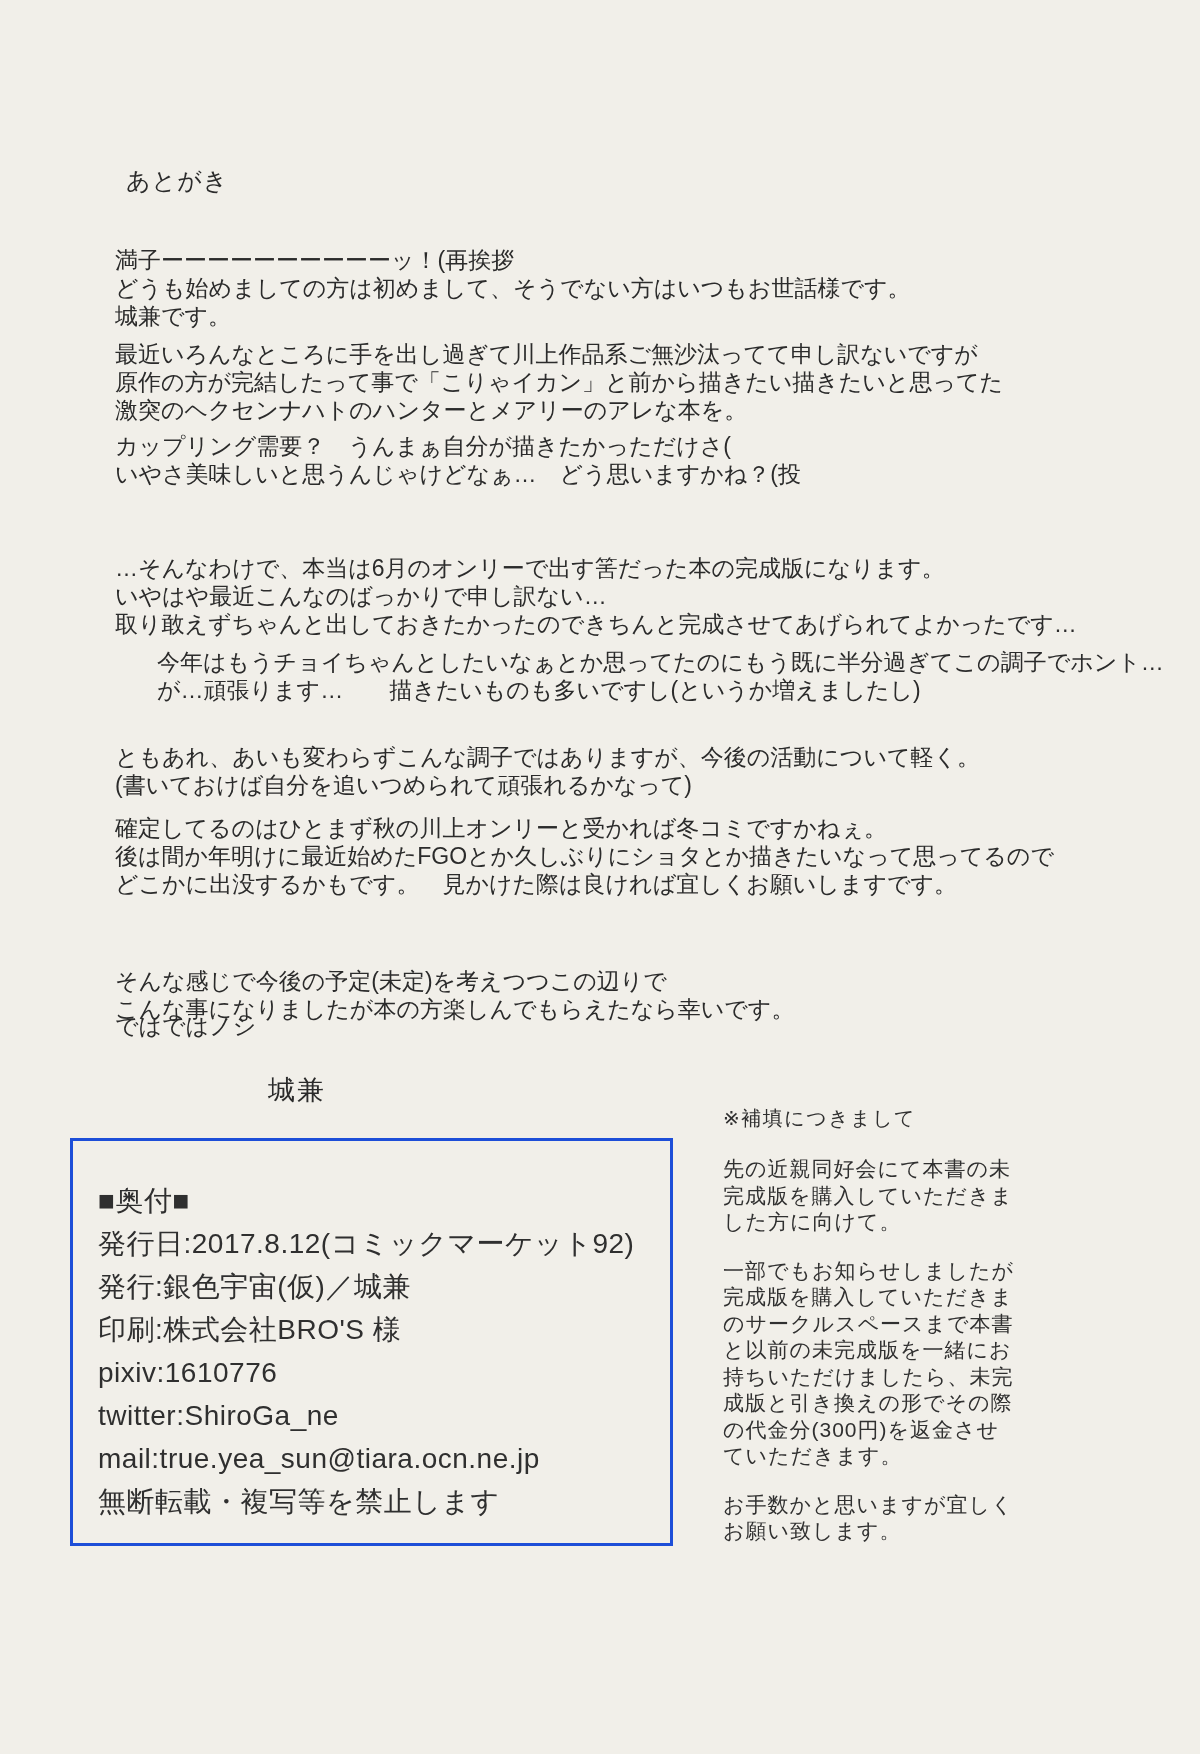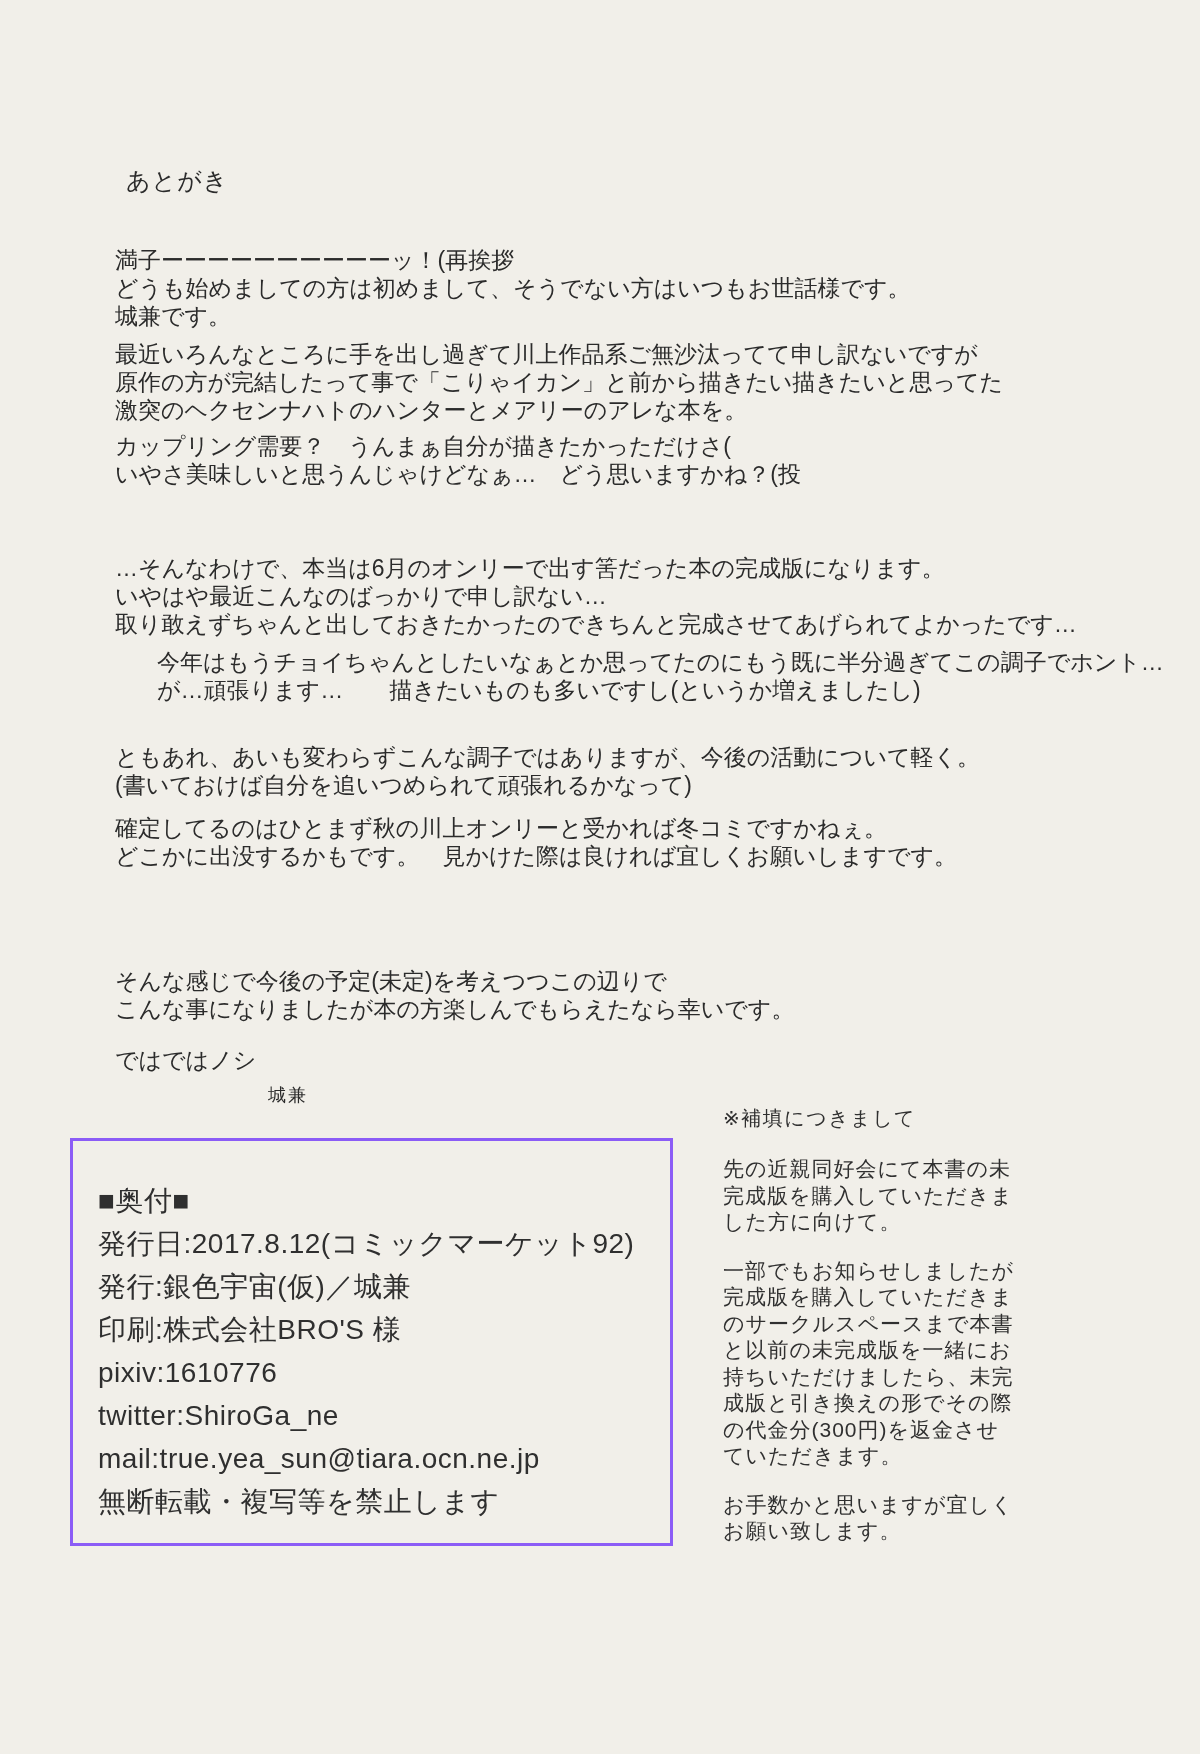--- a/index.html
+++ b/index.html
@@ -24,32 +24,32 @@
   }
   .p0{top:246px;}
   .p1{top:340px;}
   .p2{top:432px;}
   .p3{top:554px;}
   .p4{top:648px;margin-left:42px;}
   .p5{top:743px;}
   .p6{top:814px;}
   .p7{top:942px;margin-top:25px;}
   .signoff{
-    position:absolute;left:115px;top:1045px;
+    position:absolute;left:115px;top:1011px;
     font-size:23px;font-weight:500;
   }
   .signature{
     position:absolute;left:268px;top:1072px;
-    font-size:18px;font-weight:500;letter-spacing:2px;margin-top:11px;
+    font-size:27px;font-weight:500;letter-spacing:2px;
   }
   
   .colophon{
     position:absolute;left:70px;top:1138px;
     width:603px;height:408px;
-    border:3px solid #8b5cf6;
+    border:3px solid #1d4ed8;
     box-sizing:border-box;
   }
   .colophon-inner{
     position:absolute;left:25px;top:38px;right:10px;
     font-size:28px;line-height:43px;
     font-weight:400;color:#2f2f2f;
     white-space:nowrap;
   }
   .colophon-inner .tline{letter-spacing:0.5px;}
   .colophon-title{letter-spacing:1px;}
@@ -97,20 +97,21 @@
   <div class="para p4">
       <div class="tline">今年はもうチョイちゃんとしたいなぁとか思ってたのにもう既に半分過ぎてこの調子でホント…</div>
       <div class="tline">が…頑張ります…　　描きたいものも多いですし(というか増えましたし)</div>
     </div>
   <div class="para p5">
       <div class="tline">ともあれ、あいも変わらずこんな調子ではありますが、今後の活動について軽く。</div>
       <div class="tline">(書いておけば自分を追いつめられて頑張れるかなって)</div>
     </div>
   <div class="para p6">
       <div class="tline">確定してるのはひとまず秋の川上オンリーと受かれば冬コミですかねぇ。</div>
+      <div class="tline">後は間か年明けに最近始めたFGOとか久しぶりにショタとか描きたいなって思ってるので</div>
       <div class="tline">どこかに出没するかもです。　見かけた際は良ければ宜しくお願いしますです。</div>
     </div>
   <div class="para p7">
       <div class="tline">そんな感じで今後の予定(未定)を考えつつこの辺りで</div>
       <div class="tline">こんな事になりましたが本の方楽しんでもらえたなら幸いです。</div>
     </div>
 
   <div class="signoff">ではではノシ</div>
   <div class="signature">城兼</div>
 

